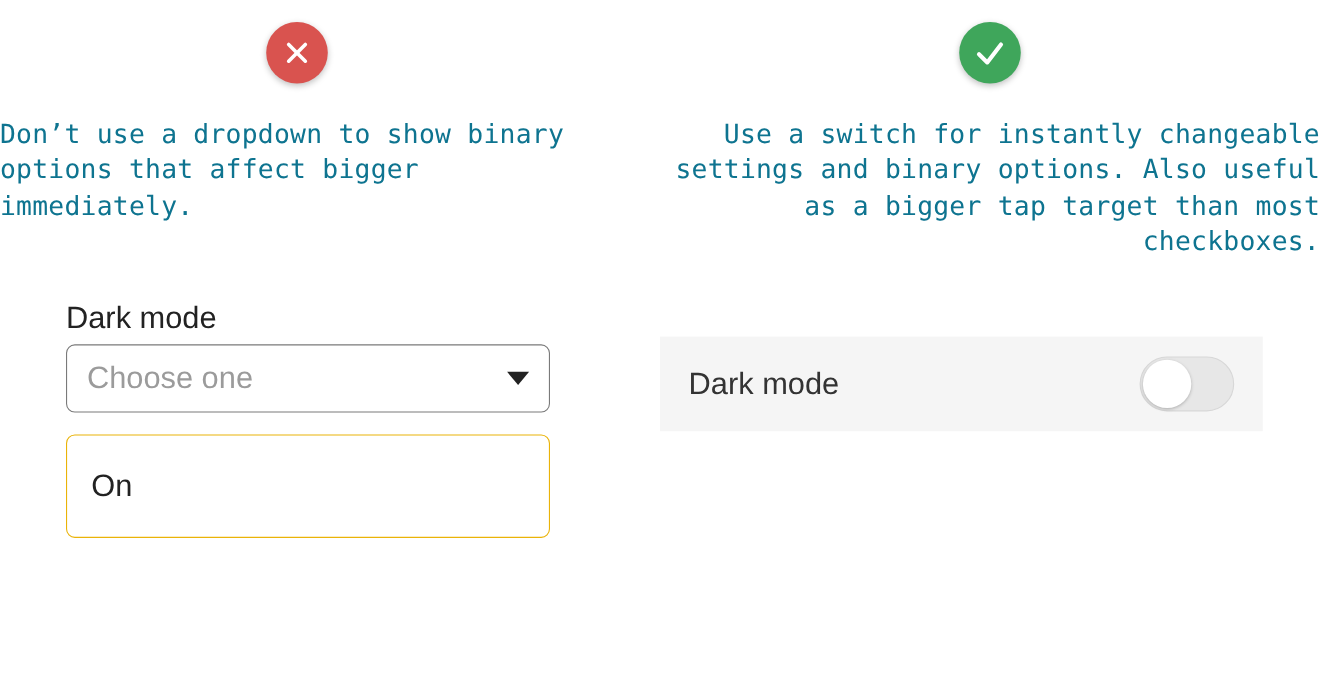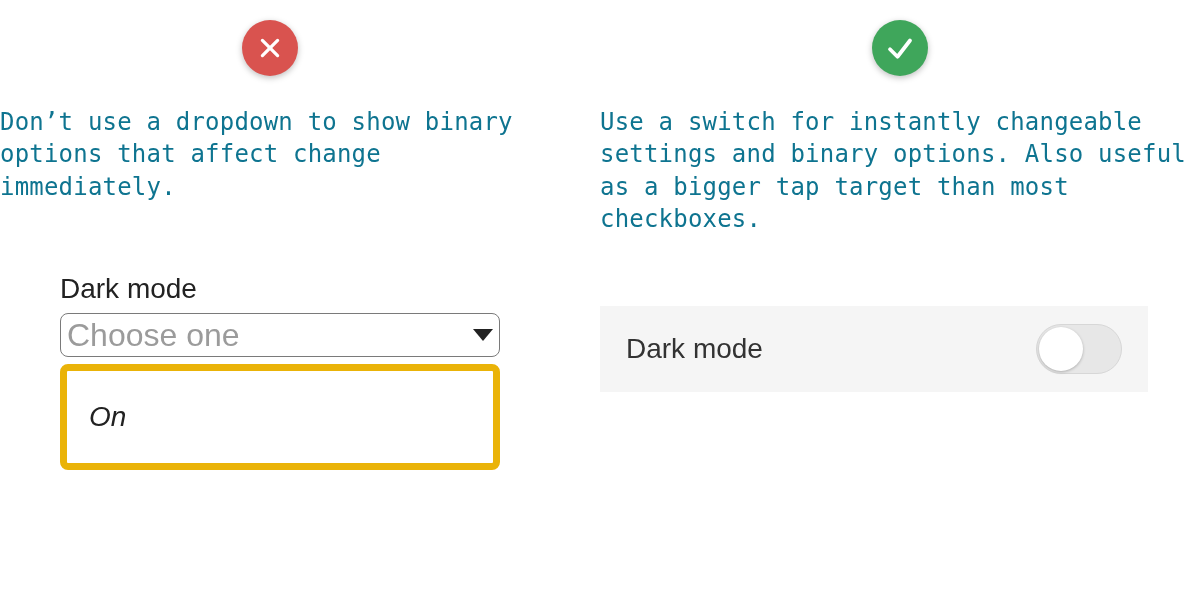--- a/index.html
+++ b/index.html
@@ -14,21 +14,21 @@
     display: flex;
     flex-direction: row;
     justify-content: flex-start;
     align-items: flex-start;
   }
   .col {
     flex: 0 0 600px;
     padding-top: 10px;
   }
   .col-left { padding-left: 0px; padding-right: 60px; }
-  .col-right { padding-left: 0px; }
+  .col-right { padding-left: 0px; text-align: right; }
 
   .badge {
     width: 56px;
     height: 56px;
     border-radius: 50%;
     display: flex;
     align-items: center;
     justify-content: center;
     margin: 10px auto 30px auto;
     box-shadow: 0 2px 6px rgba(0,0,0,0.25);
@@ -49,46 +49,45 @@
     padding-left: 60px;
     width: 500px;
   }
   .field-label {
     font-size: 28px;
     color: #222;
     margin-bottom: 8px;
   }
   .dropdown-button {
     width: 100%;
-    height: 44px;
+    height: 62px;
     border: 1px solid #7a7a7a;
     border-radius: 8px;
     background: #ffffff;
     display: flex;
     align-items: center;
     justify-content: space-between;
-    padding: 0 6px;
-    font-size: 32px;
+    padding: 0 18px;
+    font-size: 28px;
     color: #9b9b9b;
     cursor: pointer;
   }
   .caret {
     width: 0; height: 0;
     border-left: 10px solid transparent;
     border-right: 10px solid transparent;
     border-top: 12px solid #222;
   }
   .dropdown-panel {
-    margin-top: 7px;
+    margin-top: 20px;
     width: 100%;
-    border: 7px solid #eab308;
+    border: 1px solid #eab308;
     border-radius: 8px;
     background: #ffffff;
     padding: 18px 0;
-    font-style: italic;
   }
   .dropdown-option {
     font-size: 28px;
     color: #222;
     padding: 12px 22px;
     cursor: pointer;
   }
 
   .demo-right {
     padding-right: 52px;
@@ -128,21 +127,21 @@
 
 <div class="cols">
 
   <div class="col col-left">
     <div class="badge badge-x">
       <svg width="26" height="26" viewBox="0 0 24 24" fill="none" stroke="#ffffff" stroke-width="3" stroke-linecap="round">
         <line x1="5" y1="5" x2="19" y2="19"></line>
         <line x1="19" y1="5" x2="5" y2="19"></line>
       </svg>
     </div>
-    <p class="caption">Don’t use a dropdown to show binary options that affect change immediately.</p>
+    <p class="caption">Don’t use a dropdown to show binary options that affect bigger immediately.</p>
 
     <div class="demo-left">
       <div class="field-label">Dark mode</div>
       <div class="dropdown-button">
         <span>Choose one</span>
         <span class="caret"></span>
       </div>
       <div class="dropdown-panel">
         <div class="dropdown-option">On</div>
       </div>

